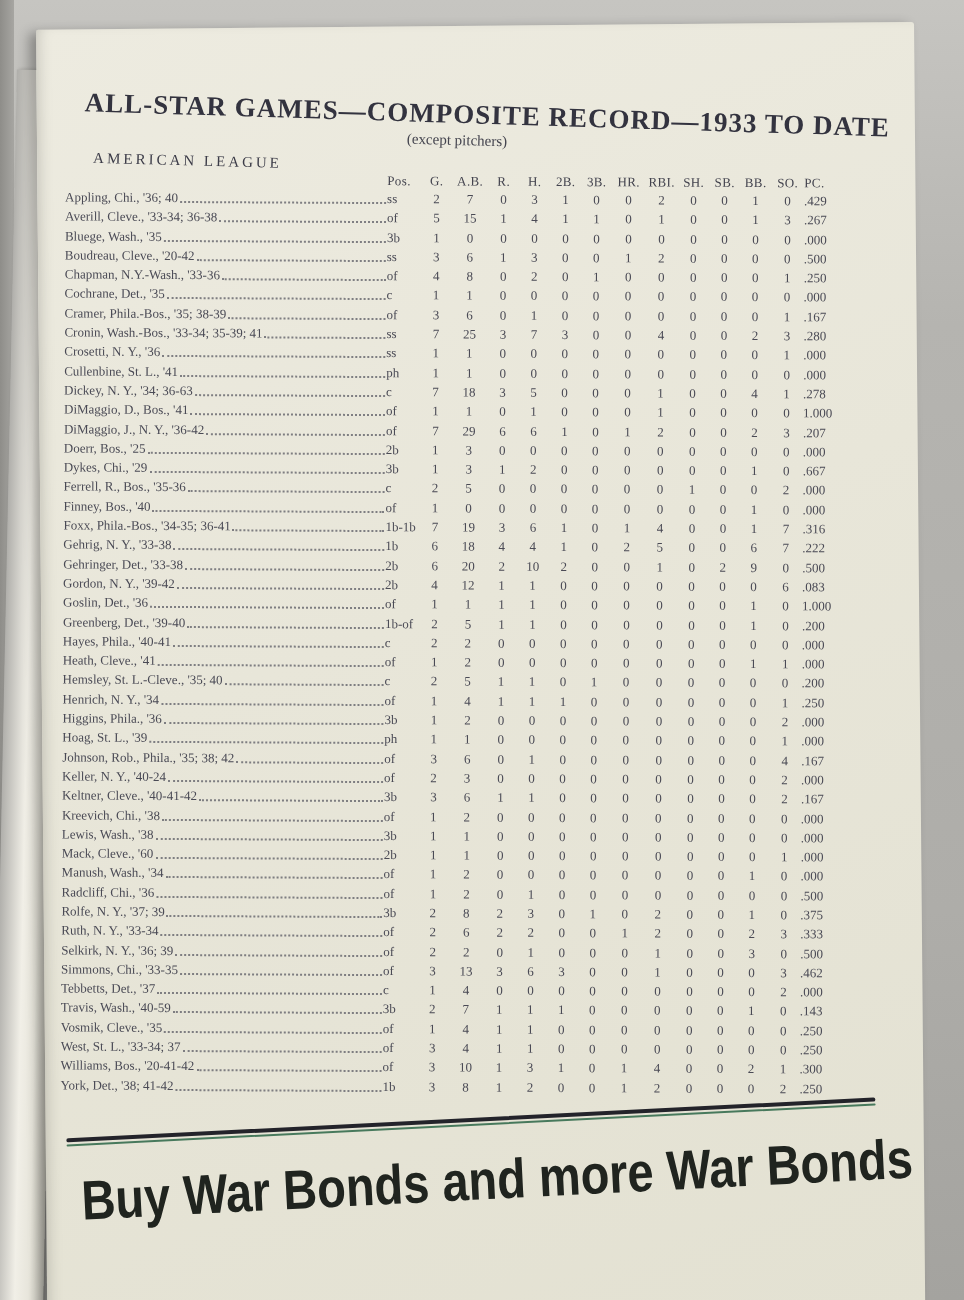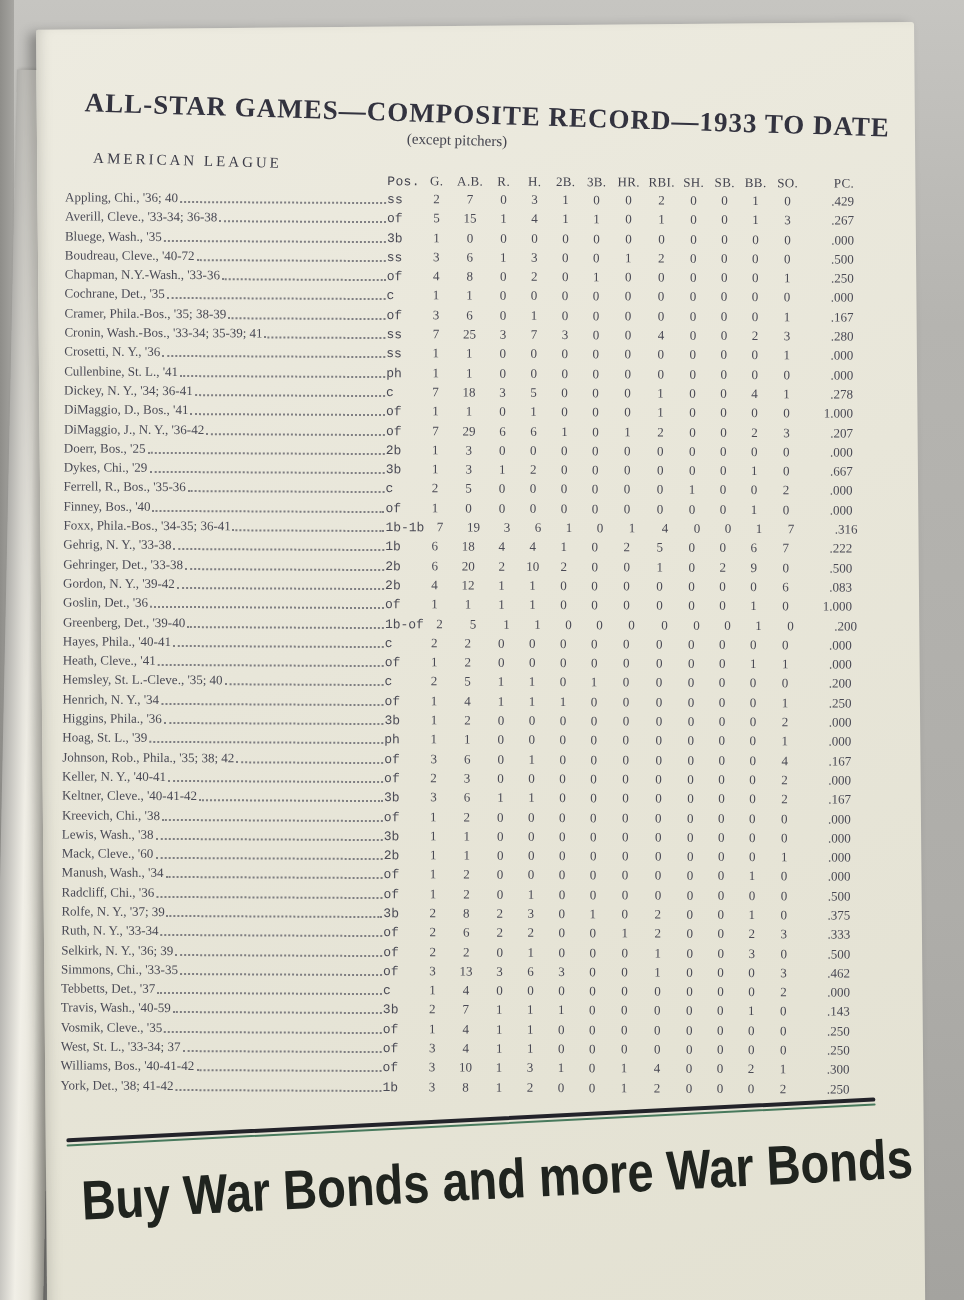--- a/index.html
+++ b/index.html
@@ -44,25 +44,25 @@
   .stats-table{
     position:absolute;left:28px;top:142px;width:800px;
     transform:rotate(0.8deg);transform-origin:left top;
     color:#4a4a55;
   }
   .row{display:flex;align-items:baseline;height:19.3px;white-space:nowrap;}
   .header-row{height:18px;font-size:13.5px;letter-spacing:.4px;color:#43434e;}
   .c-name{flex:0 0 322px;display:flex;align-items:baseline;overflow:hidden;font-size:13px;}
   .name-text{flex:0 0 auto;}
   .dots{flex:1 1 auto;min-width:8px;border-bottom:2px dotted #5b5b64;margin:0 1px 3px 2px;align-self:flex-end;height:0;opacity:.75;}
-  .c-pos{flex:0 0 34px;text-align:left;font-size:13px;font-family:Liberation Mono, monospace;}
+  .c-pos{flex:0 0 34px;text-align:left;font-size:13px;}
   .c-s{flex:0 0 31px;text-align:center;font-size:13px;}
   .c-ab{flex:0 0 36px;}
   .c-w{flex:0 0 33px;}
-  .c-pc{flex:0 0 50px;text-align:right;}
+  .c-pc{flex:0 0 50px;text-align:left;}
   .header-row .c-name{justify-content:flex-end;}
   .bottom-block{
     position:absolute;left:22px;top:1092px;width:810px;
     transform:rotate(-2.4deg);transform-origin:center;
   }
   .rule-black{height:4px;background:#23232a;border-radius:2px;}
   .rule-green{height:2px;background:#47795c;margin-top:2px;border-radius:2px;}
   .war-bonds-banner{
     margin-top:22px;padding-left:12px;
     font-family:"Liberation Sans","DejaVu Sans",sans-serif;
@@ -159,21 +159,21 @@
     <span class="c-s c-w">0</span>
     <span class="c-s">0</span>
     <span class="c-s">0</span>
     <span class="c-s">0</span>
     <span class="c-s c-w">0</span>
     <span class="c-s c-pc">.000</span>
   </div>
 
   <div class="row">
     <span class="c-name">
-      <span class="name-text">Boudreau, Cleve., '40-72</span>
+      <span class="name-text">Boudreau, Cleve., '20-42</span>
       <span class="dots"></span>
     </span>
     <span class="c-pos">ss</span>
     <span class="c-s">3</span>
     <span class="c-s c-ab">6</span>
     <span class="c-s">1</span>
     <span class="c-s">3</span>
     <span class="c-s">0</span>
     <span class="c-s">0</span>
     <span class="c-s c-w">1</span>
@@ -306,21 +306,21 @@
     <span class="c-s c-w">0</span>
     <span class="c-s">0</span>
     <span class="c-s">0</span>
     <span class="c-s">0</span>
     <span class="c-s c-w">0</span>
     <span class="c-s c-pc">.000</span>
   </div>
 
   <div class="row">
     <span class="c-name">
-      <span class="name-text">Dickey, N. Y., '34; 36-41</span>
+      <span class="name-text">Dickey, N. Y., '34; 36-63</span>
       <span class="dots"></span>
     </span>
     <span class="c-pos">c</span>
     <span class="c-s">7</span>
     <span class="c-s c-ab">18</span>
     <span class="c-s">3</span>
     <span class="c-s">5</span>
     <span class="c-s">0</span>
     <span class="c-s">0</span>
     <span class="c-s c-w">0</span>
@@ -726,21 +726,21 @@
     <span class="c-s c-w">0</span>
     <span class="c-s">0</span>
     <span class="c-s">0</span>
     <span class="c-s">0</span>
     <span class="c-s c-w">4</span>
     <span class="c-s c-pc">.167</span>
   </div>
 
   <div class="row">
     <span class="c-name">
-      <span class="name-text">Keller, N. Y., '40-41</span>
+      <span class="name-text">Keller, N. Y., '40-24</span>
       <span class="dots"></span>
     </span>
     <span class="c-pos">of</span>
     <span class="c-s">2</span>
     <span class="c-s c-ab">3</span>
     <span class="c-s">0</span>
     <span class="c-s">0</span>
     <span class="c-s">0</span>
     <span class="c-s">0</span>
     <span class="c-s c-w">0</span>
@@ -1041,21 +1041,21 @@
     <span class="c-s c-w">0</span>
     <span class="c-s">0</span>
     <span class="c-s">0</span>
     <span class="c-s">0</span>
     <span class="c-s c-w">0</span>
     <span class="c-s c-pc">.250</span>
   </div>
 
   <div class="row">
     <span class="c-name">
-      <span class="name-text">Williams, Bos., '40-41-42</span>
+      <span class="name-text">Williams, Bos., '20-41-42</span>
       <span class="dots"></span>
     </span>
     <span class="c-pos">of</span>
     <span class="c-s">3</span>
     <span class="c-s c-ab">10</span>
     <span class="c-s">1</span>
     <span class="c-s">3</span>
     <span class="c-s">1</span>
     <span class="c-s">0</span>
     <span class="c-s c-w">1</span>

